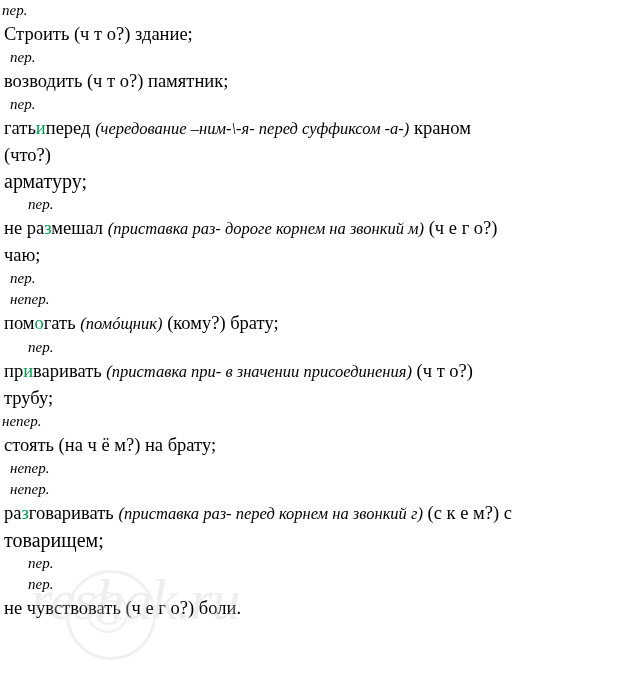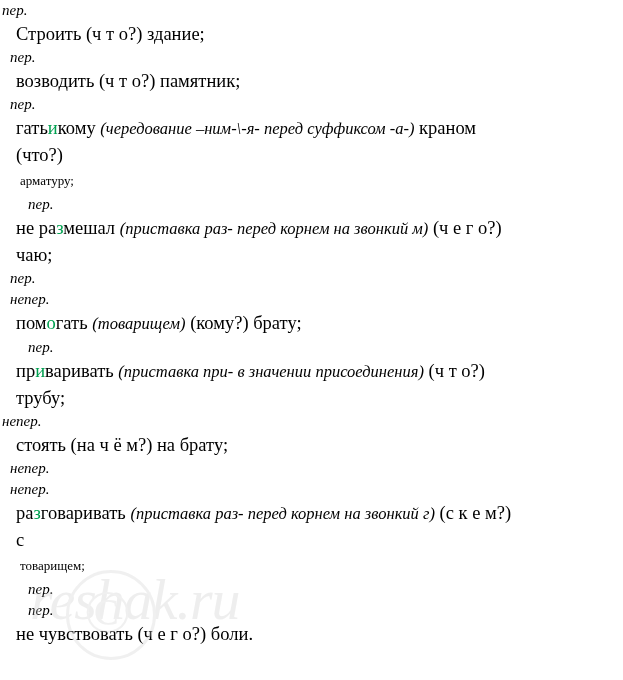--- a/index.html
+++ b/index.html
@@ -31,35 +31,35 @@
   }
   .marker.indent2 {
     padding-left: 28px;
   }
   .marker.indent0 {
     padding-left: 2px;
   }
   .main {
     font-size: 18.5px;
     line-height: 26px;
-    padding-left: 16px;
+    padding-left: 4px;
     white-space: normal;
   }
   .note {
     font-style: italic;
     font-size: 16.5px;
     margin-top: 36px;
   }
   .hl {
     color: #00a050;
   }
   .wrapline {
-    font-size: 13px;
+    font-size: 20px;
     line-height: 26px;
-    padding-left: 20px;
+    padding-left: 4px;
   }
   
   #watermark {
     position: absolute;
     left: 14px;
     top: 548px;
     width: 300px;
     height: 120px;
     pointer-events: none;
     opacity: 0.30;
@@ -100,33 +100,33 @@
       <div>
         <div class="marker indent0">пер.</div>
         <div class="main"><span>Строить (ч т о?) здание;</span></div>
       </div>
       <div>
         <div class="marker ">пер.</div>
         <div class="main"><span>возводить (ч т о?) памятник;</span></div>
       </div>
       <div>
         <div class="marker ">пер.</div>
-        <div class="main"><span>гать</span><span class="hl">и</span><span>кому </span><span class="note">(чередование –ним-\-я- перед суффиксом -а-)</span><span> краном (что?)</span></div>
+        <div class="main"><span>гать</span><span class="hl">и</span><span>перед </span><span class="note">(чередование –ним-\-я- перед суффиксом -а-)</span><span> краном (что?)</span></div>
         <div class="wrapline">арматуру;</div>
       </div>
       <div>
         <div class="marker indent2">пер.</div>
-        <div class="main"><span>не ра</span><span class="hl">з</span><span>мешал </span><span class="note">(приставка раз- перед корнем на звонкий м)</span><span> (ч е г о?) чаю;</span></div>
+        <div class="main"><span>не ра</span><span class="hl">з</span><span>мешал </span><span class="note">(приставка раз- дороге корнем на звонкий м)</span><span> (ч е г о?) чаю;</span></div>
       </div>
       <div>
         <div class="marker ">пер.</div>
       </div>
       <div>
         <div class="marker ">непер.</div>
-        <div class="main"><span>пом</span><span class="hl">о</span><span>гать </span><span class="note">(товарищем)</span><span> (кому?) брату;</span></div>
+        <div class="main"><span>пом</span><span class="hl">о</span><span>гать </span><span class="note">(помóщник)</span><span> (кому?) брату;</span></div>
       </div>
       <div>
         <div class="marker indent2">пер.</div>
         <div class="main"><span>пр</span><span class="hl">и</span><span>варивать </span><span class="note">(приставка при- в значении присоединения)</span><span> (ч т о?) трубу;</span></div>
       </div>
       <div>
         <div class="marker indent0">непер.</div>
         <div class="main"><span>стоять (на ч ё м?) на брату;</span></div>
       </div>
       <div>

